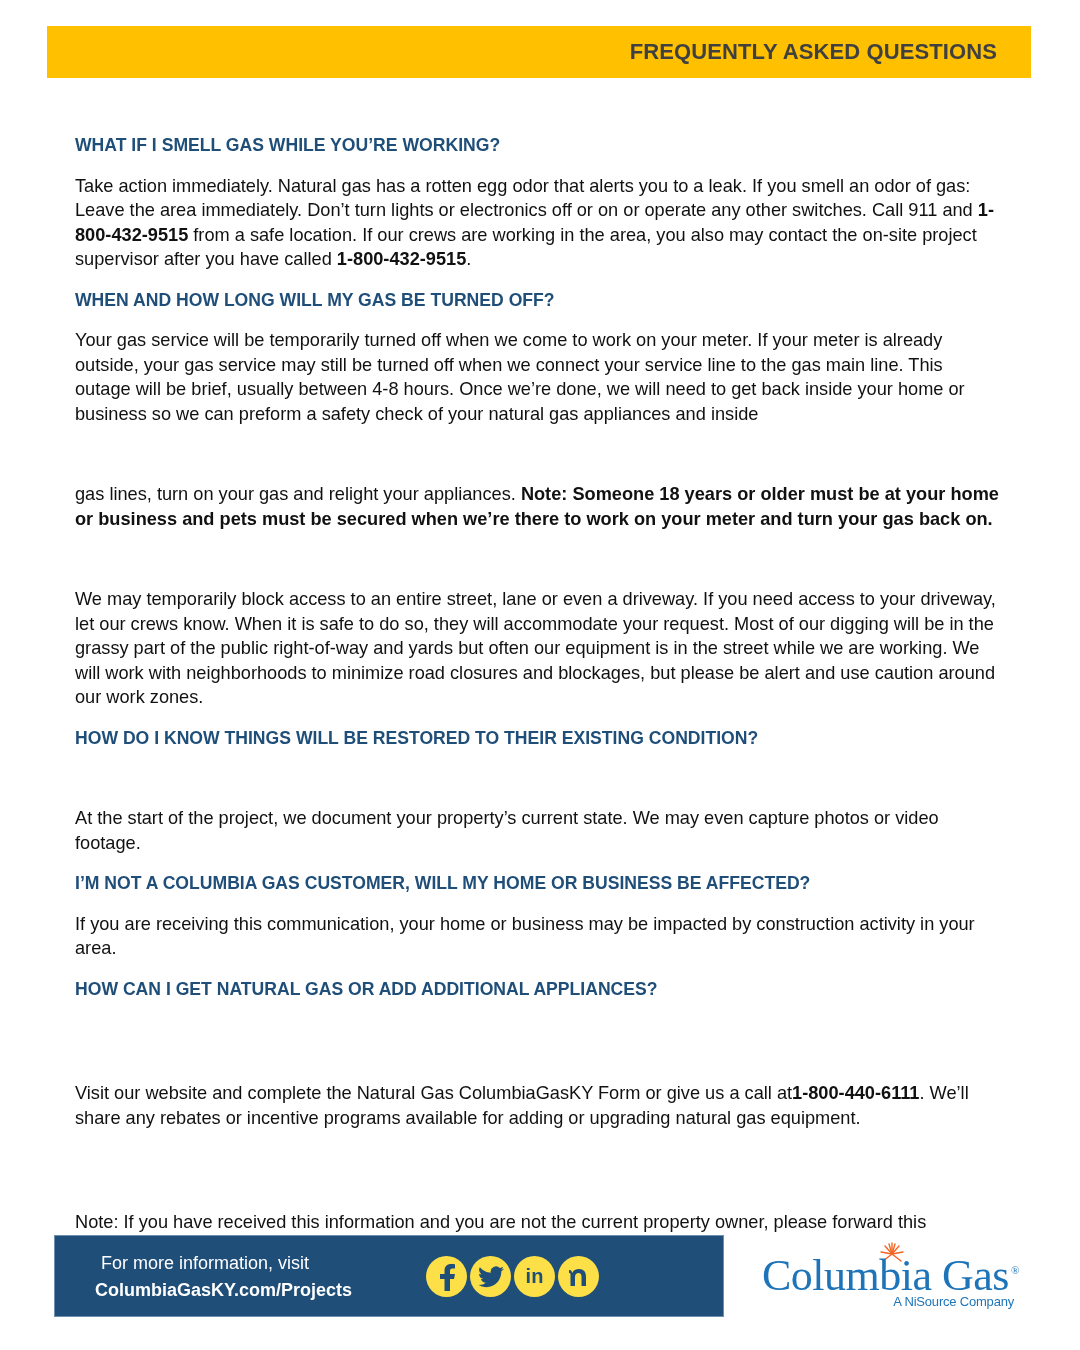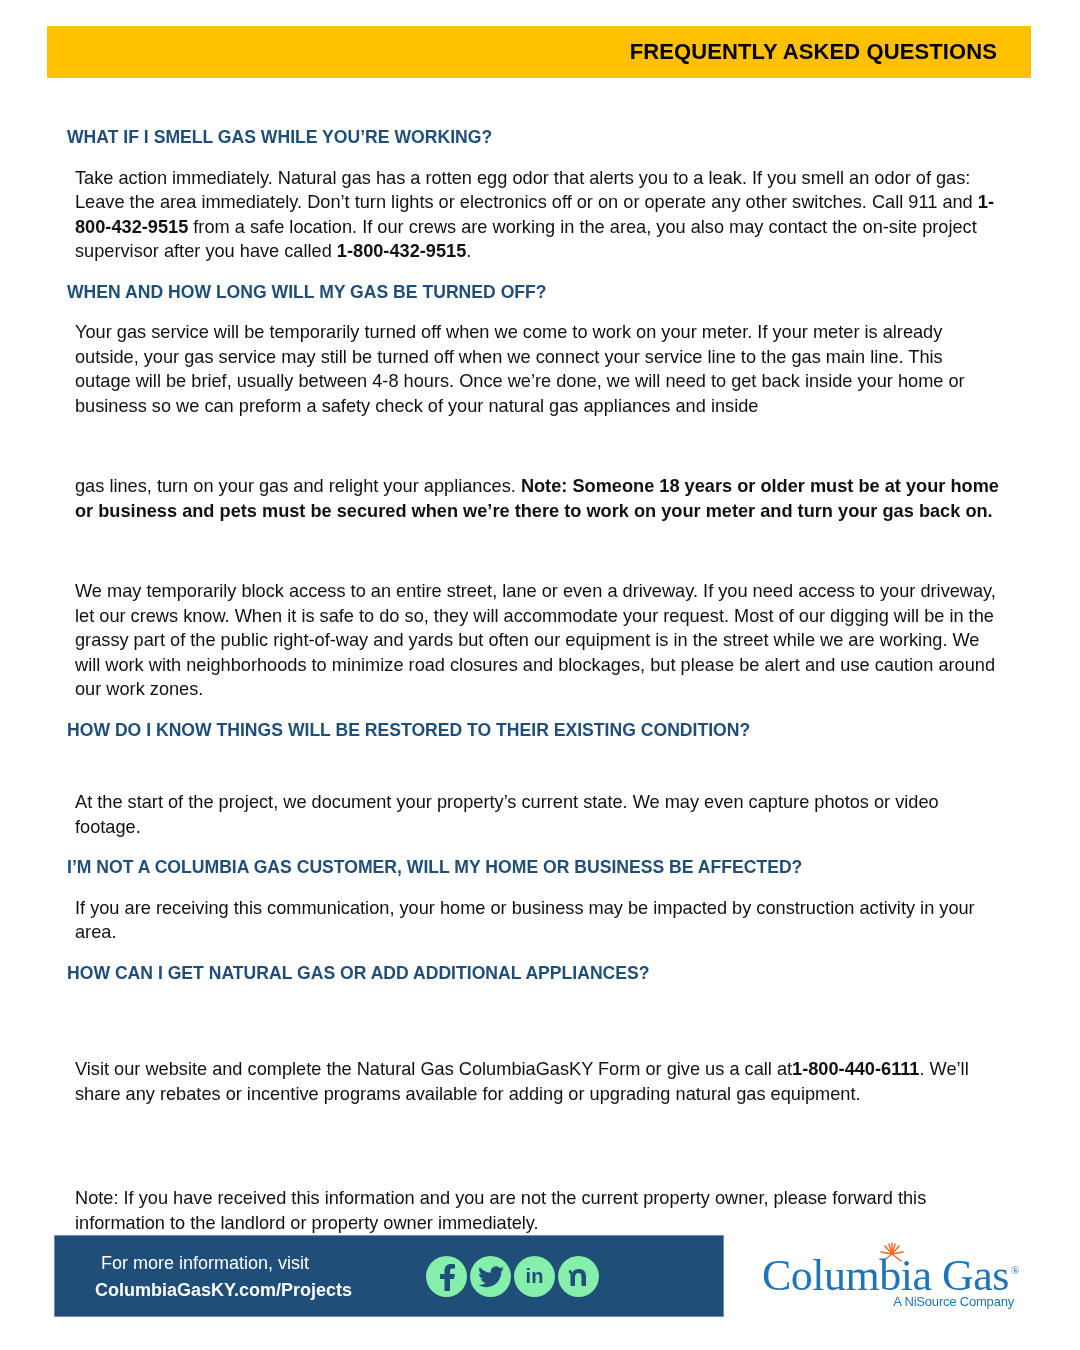--- a/index.html
+++ b/index.html
@@ -7,49 +7,49 @@
     width: 1080px; height: 1350px; position: relative;
     background: #ffffff; overflow: hidden;
     font-family: "Liberation Sans", sans-serif; color: #111111;
   }
   .header-bar {
     position: absolute; left: 47px; top: 26px; width: 984px; height: 52px;
     background: #ffc000;
   }
   .header-title {
     position: absolute; right: 34px; top: 13px;
-    color: #000000; font-weight: bold; font-size: 22px; letter-spacing: 0.1px;
+    color: #404040; font-weight: bold; font-size: 22px; letter-spacing: 0.1px;
   }
   .content {
     position: absolute; left: 59px; top: 117px; width: 960px;
     font-size: 18.2px; line-height: 24.5px;
   }
   .q {
-    color: #1f4e79; font-weight: bold; font-size: 17.6px; margin: 8px;
+    color: #1f4e79; font-weight: bold; font-size: 17.6px; margin: 16px;
     line-height: 24.5px;
   }
   .a { margin: 16px; }
   .b { font-weight: bold; }
   .gap1 { height: 24px; }
   .gap2 { height: 48px; }
   .footer-box {
     position: absolute; left: 54px; top: 1235px; width: 670px; height: 82px;
     background: #1f4e79; border: 1px solid #6f8fb0; box-sizing: border-box;
   }
   .footer-line1 {
     position: absolute; left: 46px; top: 17px; color: #ffffff; font-size: 18px;
   }
   .footer-line2 {
     position: absolute; left: 40px; top: 44px; color: #ffffff; font-size: 18px; font-weight: bold;
   }
   .social {
     position: absolute; left: 371px; top: 20px; display: flex; gap: 3px;
   }
   .social-icon {
-    width: 41px; height: 41px; border-radius: 50%; background: #86efac;
+    width: 41px; height: 41px; border-radius: 50%; background: #fde047;
     display: flex; align-items: center; justify-content: center;
     color: #1f4e79; font-weight: bold; cursor: pointer;
   }
   .logo {
     position: absolute; left: 762px; top: 1240px; width: 270px; height: 75px;
   }
   .logo-text {
     position: absolute; left: 0; top: 10px;
     font-family: "Liberation Serif", serif; font-size: 44px; color: #1e74b8;
     letter-spacing: -0.5px; white-space: nowrap;

